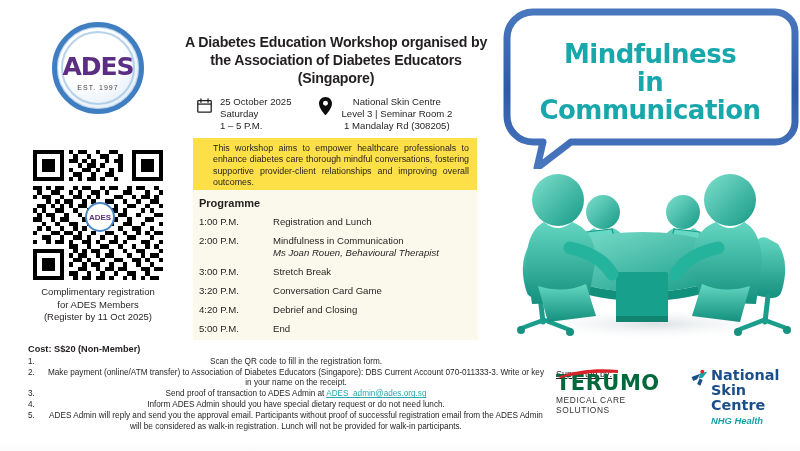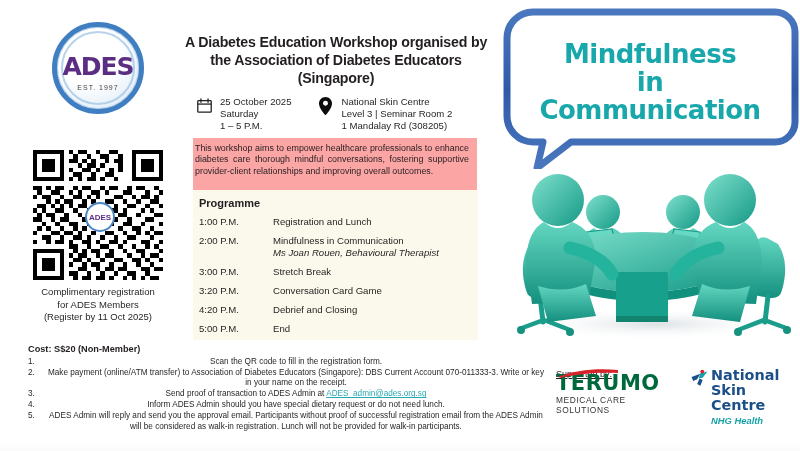--- a/index.html
+++ b/index.html
@@ -31,28 +31,28 @@
   .qr-caption{position:absolute;left:8px;top:286px;width:180px;text-align:center;
     font-size:9.5px;line-height:12.5px;color:#231f20;}
 
   
   .headline{position:absolute;left:176px;top:33px;width:320px;text-align:center;
     font-size:14.2px;line-height:18px;font-weight:bold;color:#231f20;letter-spacing:-0.2px;}
 
   
   .meta{position:absolute;left:196px;top:96px;width:300px;display:flex;gap:14px;}
   .meta-col{display:flex;gap:7px;align-items:flex-start;}
-  .meta-col.venue{margin-left:12px;}
+  .meta-col.venue{margin-left:12px;text-align:center;}
   .meta-text{font-size:9.6px;line-height:12.2px;color:#231f20;white-space:nowrap;}
   .ico-cal{width:17px;height:17px;flex:0 0 17px;margin-top:1px;}
   .ico-pin{width:17px;height:20px;flex:0 0 17px;margin-top:0px;}
 
   
   .desc{position:absolute;left:193px;top:138px;width:284px;height:56px;
-    background:#fca5a5;padding:5px 8px 5px 2px;box-sizing:border-box;
+    background:#fde047;padding:5px 8px 5px 20px;box-sizing:border-box;
     font-size:8.9px;line-height:11.4px;text-align:justify;color:#231f20;}
 
   
   .prog{position:absolute;left:193px;top:190px;width:285px;height:150px;
     background:#fbf8ec;box-sizing:border-box;padding:7px 0 0 6px;}
   .prog h3{margin:0 0 7px 0;font-size:11px;font-weight:bold;color:#231f20;}
   .prog-row{display:flex;margin-bottom:6.5px;}
   .prog-time{width:74px;flex:0 0 74px;font-size:9.6px;line-height:12.4px;color:#231f20;}
   .prog-item{font-size:9.6px;line-height:12.4px;color:#231f20;}
   .prog-sub{font-style:italic;font-size:9.6px;line-height:12.4px;display:block;}

